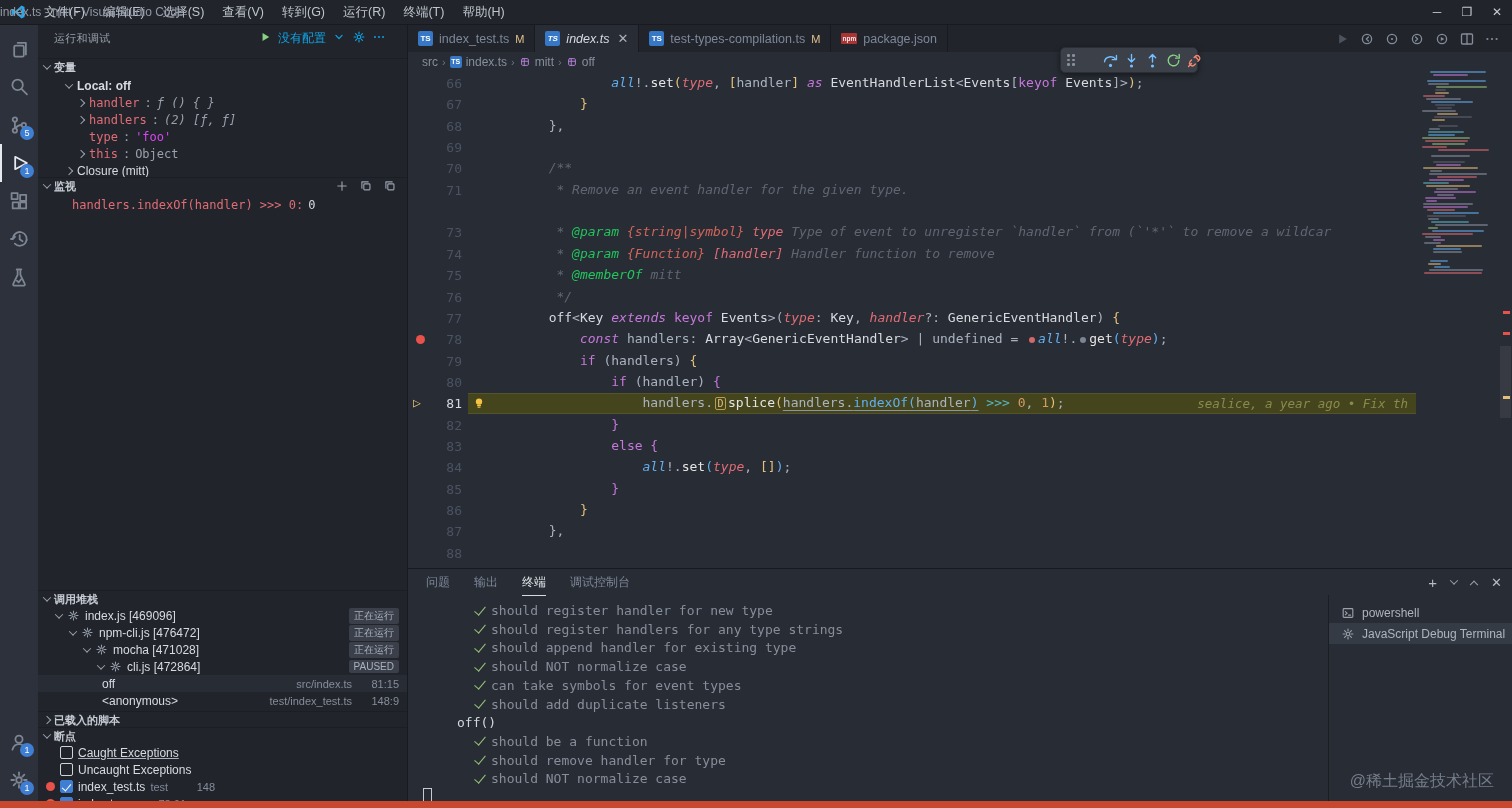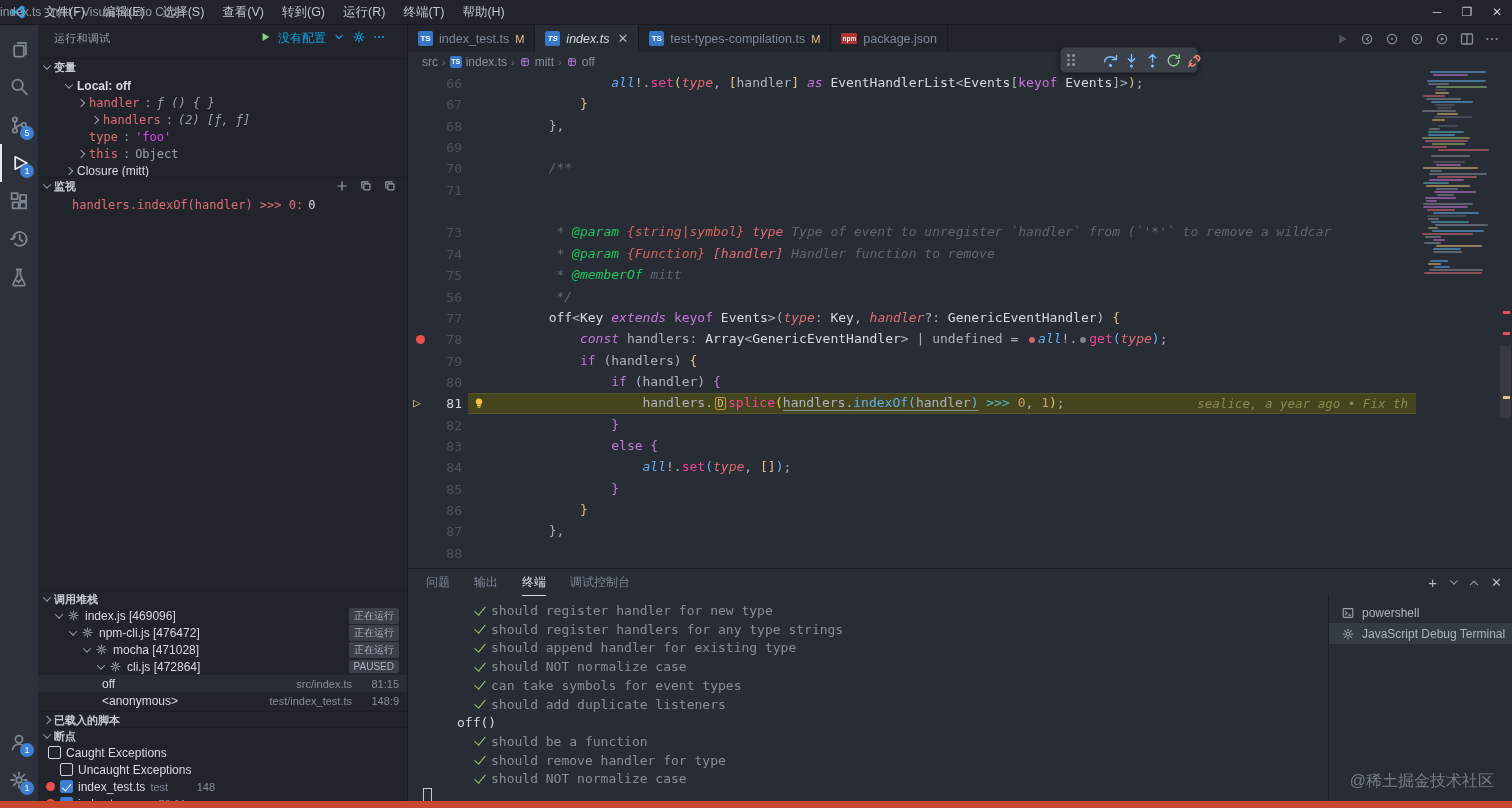--- a/index.html
+++ b/index.html
@@ -79,21 +79,21 @@
   
   #code { position:absolute; top:46px; left:0; right:0; height:497px; overflow:hidden;
     font-family:"DejaVu Sans Mono",monospace; font-size:13px; }
   .cl { position:absolute; left:0; right:96px; height:21px; white-space:pre; }
   .cl-num { position:absolute; left:14px; width:40px; text-align:right; color:#4b5263; font-size:13px; top:3px; }
   .cl.cur .cl-num { color:#d7dae0; }
   .cl-text { position:absolute; left:78px; top:2px; }
   .hl81 { position:absolute; left:60px; right:0; top:0; height:21px; background:#45451d; border-top:1px solid #54532a; border-bottom:1px solid #54532a; }
   .gitlens { position:absolute; right:8px; top:2px; color:#8a894f; font-style:italic; font-size:12.5px; }
   .s-kw{color:#c678dd} .s-kwi{color:#c678dd;font-style:italic}
-  .s-fn{color:#ec4899} .s-fnb{color:#61afef}
+  .s-fn{color:#e5e5e5} .s-fnb{color:#61afef}
   .s-p{color:#abb2bf} .s-pi{color:#e06c75;font-style:italic}
   .s-ab{color:#61afef;font-style:italic}
   .s-num{color:#d19a66}
   .s-cmt{color:#5f6672;font-style:italic}
   .s-doc{color:#22c55e;font-style:italic}
   .s-docp{color:#d1655a;font-style:italic}
   .s-ty{color:#d7dae0}
   .s-g{color:#e5c07b} .s-pk{color:#c678dd} .s-bl{color:#61afef} .s-op{color:#56b6c2}
   .s-u{text-decoration:underline; text-underline-offset:3px; text-decoration-color:#8b93a1;}
   .s-dotr,.s-dotg{display:inline-block;width:6px;height:6px;border-radius:50%;vertical-align:middle;margin:0 3px;}
@@ -264,21 +264,21 @@
         <div class="tree-row " style="top: 52px; padding-left: 28px;">
           <span class="chev down"></span>
           <span style="color:#d7dae0;font-weight:bold">Local: off</span>
         </div>
         <div class="tree-row " style="top: 69px; padding-left: 40px;">
           <span class="chev right"></span>
           <span class="vname mono">handler</span>
           <span class="vval mono">:</span>
           <span class="vval mono fcell">ƒ () { }</span>
         </div>
-        <div class="tree-row " style="top: 86px; padding-left: 54px;">
+        <div class="tree-row " style="top: 86px; padding-left: 40px;">
           <span class="chev right"></span>
           <span class="vname mono">handlers</span>
           <span class="vval mono">:</span>
           <span class="vval mono fcell">(2) [ƒ, ƒ]</span>
         </div>
         <div class="tree-row " style="top: 103px; padding-left: 40px;">
           <span style="width:6px"></span>
           <span class="vname mono">type</span>
           <span class="vval mono">:</span>
           <span class="vstr mono">'foo'</span>
@@ -365,21 +365,21 @@
           <span class="frame-pos">148:9</span>
         </div>
         <div class="sec-head" style="top: 686px;">
           <span class="chev right"></span>
           <span>已载入的脚本</span>
         </div>
         <div class="sec-head" style="top: 702px;">
           <span class="chev down"></span>
           <span>断点</span>
         </div>
-        <div class="tree-row " style="top: 719px; padding-left: 10px;">
+        <div class="tree-row " style="top: 719px; padding-left: 22px; text-decoration: underline;">
           <span class="cb"></span>
           <span style="color:#d7dae0">Caught Exceptions</span>
         </div>
         <div class="tree-row " style="top: 736px; padding-left: 22px;">
           <span class="cb"></span>
           <span style="color:#d7dae0">Uncaught Exceptions</span>
         </div>
         <div class="tree-row " style="top: 753px; padding-left: 8px;">
           <span class="bp-dot"></span>
           <span class="cb checked"></span>
@@ -519,25 +519,25 @@
             <path d="M2.4 13.6l2.8-2.8M8.8 4.4l2.8 2.8M5.2 7.6L3.8 9a2.6 2.6 0 0 0 3.6 3.6l1.4-1.4M7.6 5.2L9 3.8a2.6 2.6 0 0 1 3.6 3.6l-1.4 1.4"></path>
           </svg>
         </span>
       </div>
     <div id="code">
         <div class="cl" style="top: 2px;"><div class="cl-num">66</div><div class="cl-text"><span class="s-ws">                </span><span class="s-ab">all</span><span class="s-p">!.</span><span class="s-fn">set</span><span class="s-g">(</span><span class="s-pi">type</span><span class="s-p">, </span><span class="s-g">[</span><span class="s-p">handler</span><span class="s-g">]</span><span class="s-kwi"> as </span><span class="s-ty">EventHandlerList</span><span class="s-p">&lt;</span><span class="s-ty">Events</span><span class="s-p">[</span><span class="s-kw">keyof</span><span class="s-ty"> Events</span><span class="s-p">]&gt;</span><span class="s-g">)</span><span class="s-p">;</span></div></div>
         <div class="cl" style="top: 23.35px;"><div class="cl-num">67</div><div class="cl-text"><span class="s-ws">            </span><span class="s-g">}</span></div></div>
         <div class="cl" style="top: 44.7px;"><div class="cl-num">68</div><div class="cl-text"><span class="s-ws">        </span><span class="s-p">},</span></div></div>
         <div class="cl" style="top: 66.05px;"><div class="cl-num">69</div><div class="cl-text"></div></div>
         <div class="cl" style="top: 87.4px;"><div class="cl-num">70</div><div class="cl-text"><span class="s-ws">        </span><span class="s-cmt">/**</span></div></div>
-        <div class="cl" style="top: 108.75px;"><div class="cl-num">71</div></div>
+        <div class="cl" style="top: 108.75px;"><div class="cl-num">71</div><div class="cl-text"><span class="s-ws">        </span><span class="s-cmt"> * Remove an event handler for the given type.</span></div></div>
         <div class="cl" style="top: 151.45px;"><div class="cl-num">73</div><div class="cl-text"><span class="s-ws">        </span><span class="s-cmt"> * </span><span class="s-doc">@param </span><span class="s-docp">{string|symbol} </span><span class="s-pi">type </span><span class="s-cmt">Type of event to unregister `handler` from (`'*'` to remove a wildcar</span></div></div>
         <div class="cl" style="top: 172.8px;"><div class="cl-num">74</div><div class="cl-text"><span class="s-ws">        </span><span class="s-cmt"> * </span><span class="s-doc">@param </span><span class="s-docp">{Function} </span><span class="s-pi">[handler] </span><span class="s-cmt">Handler function to remove</span></div></div>
         <div class="cl" style="top: 194.15px;"><div class="cl-num">75</div><div class="cl-text"><span class="s-ws">        </span><span class="s-cmt"> * </span><span class="s-doc">@memberOf </span><span class="s-cmt">mitt</span></div></div>
-        <div class="cl" style="top: 215.5px;"><div class="cl-num">56</div><div class="cl-text"><span class="s-ws">        </span><span class="s-cmt"> */</span></div></div>
+        <div class="cl" style="top: 215.5px;"><div class="cl-num">76</div><div class="cl-text"><span class="s-ws">        </span><span class="s-cmt"> */</span></div></div>
         <div class="cl" style="top: 236.85px;"><div class="cl-num">77</div><div class="cl-text"><span class="s-ws">        </span><span class="s-ty">off</span><span class="s-p">&lt;</span><span class="s-ty">Key</span><span class="s-kwi"> extends </span><span class="s-kw">keyof</span><span class="s-ty"> Events</span><span class="s-p">&gt;(</span><span class="s-pi">type</span><span class="s-p">: </span><span class="s-ty">Key</span><span class="s-p">, </span><span class="s-pi">handler</span><span class="s-p">?: </span><span class="s-ty">GenericEventHandler</span><span class="s-p">) </span><span class="s-g">{</span></div></div>
         <div class="cl" style="top: 258.2px;"><div class="bp-g"></div><div class="cl-num">78</div><div class="cl-text"><span class="s-ws">            </span><span class="s-kwi">const </span><span class="s-p">handlers: </span><span class="s-ty">Array</span><span class="s-p">&lt;</span><span class="s-ty">GenericEventHandler</span><span class="s-p">&gt; | undefined = </span><span class="s-dotr"></span><span class="s-ab">all</span><span class="s-p">!.</span><span class="s-dotg"></span><span class="s-fn">get</span><span class="s-bl">(</span><span class="s-pi">type</span><span class="s-bl">)</span><span class="s-p">;</span></div></div>
         <div class="cl" style="top: 279.55px;"><div class="cl-num">79</div><div class="cl-text"><span class="s-ws">            </span><span class="s-kw">if</span><span class="s-p"> (handlers) </span><span class="s-g">{</span></div></div>
         <div class="cl" style="top: 300.9px;"><div class="cl-num">80</div><div class="cl-text"><span class="s-ws">                </span><span class="s-kw">if</span><span class="s-p"> (handler) </span><span class="s-pk">{</span></div></div>
         <div class="cl cur" style="top: 322.25px;"><div class="hl81"><span class="gitlens">sealice, a year ago • Fix th</span></div><span class="curarrow">▷</span><span class="bulb"><svg class="ic " viewBox="0 0 16 16">
               <circle cx="8" cy="6.5" r="3.6" fill="#f5c244" stroke="none"></circle>
               <path d="M6.3 11h3.4M6.9 12.8h2.2" stroke="#f5c244"></path>
             </svg></span><div class="cl-num">81</div><div class="cl-text"><span class="s-ws">                    </span><span class="s-p">handlers.</span><span class="s-step">D</span><span class="s-fn">splice</span><span class="s-g">(</span><span class="s-p s-u">handlers.</span><span class="s-fnb s-u">indexOf</span><span class="s-bl s-u">(</span><span class="s-p s-u">handler</span><span class="s-bl s-u">)</span><span class="s-op"> &gt;&gt;&gt; </span><span class="s-num">0</span><span class="s-p">, </span><span class="s-num">1</span><span class="s-g">)</span><span class="s-p">;</span></div></div>
         <div class="cl" style="top: 343.6px;"><div class="cl-num">82</div><div class="cl-text"><span class="s-ws">                </span><span class="s-pk">}</span></div></div>
         <div class="cl" style="top: 364.95px;"><div class="cl-num">83</div><div class="cl-text"><span class="s-ws">                </span><span class="s-kw">else</span><span class="s-pk"> {</span></div></div>

